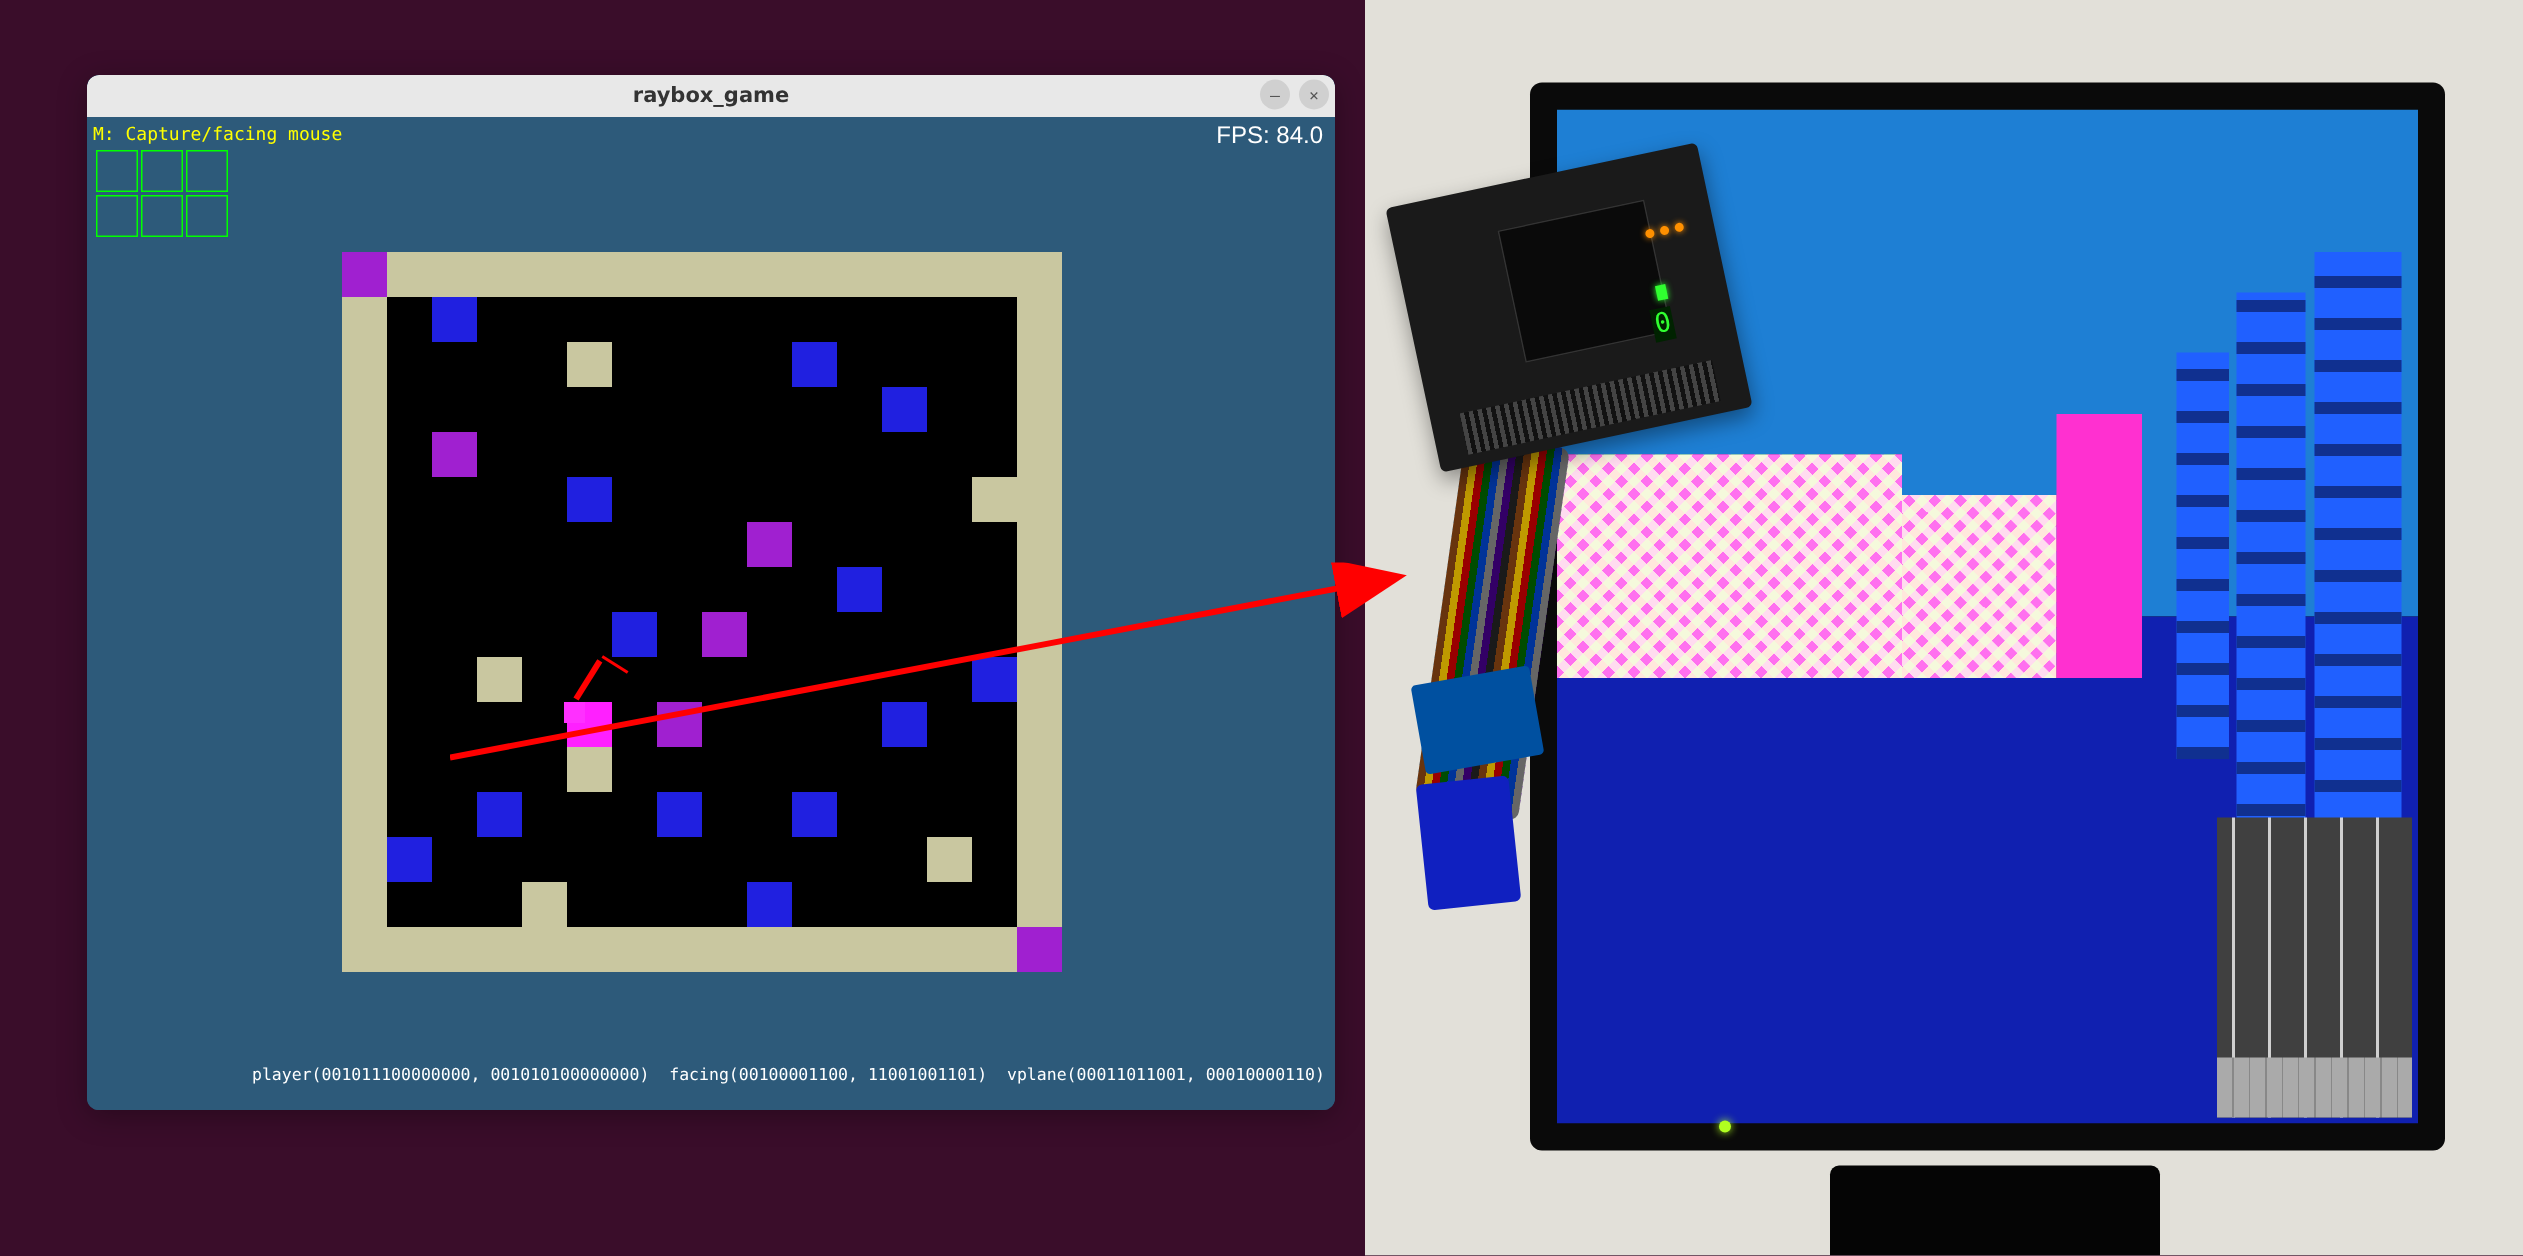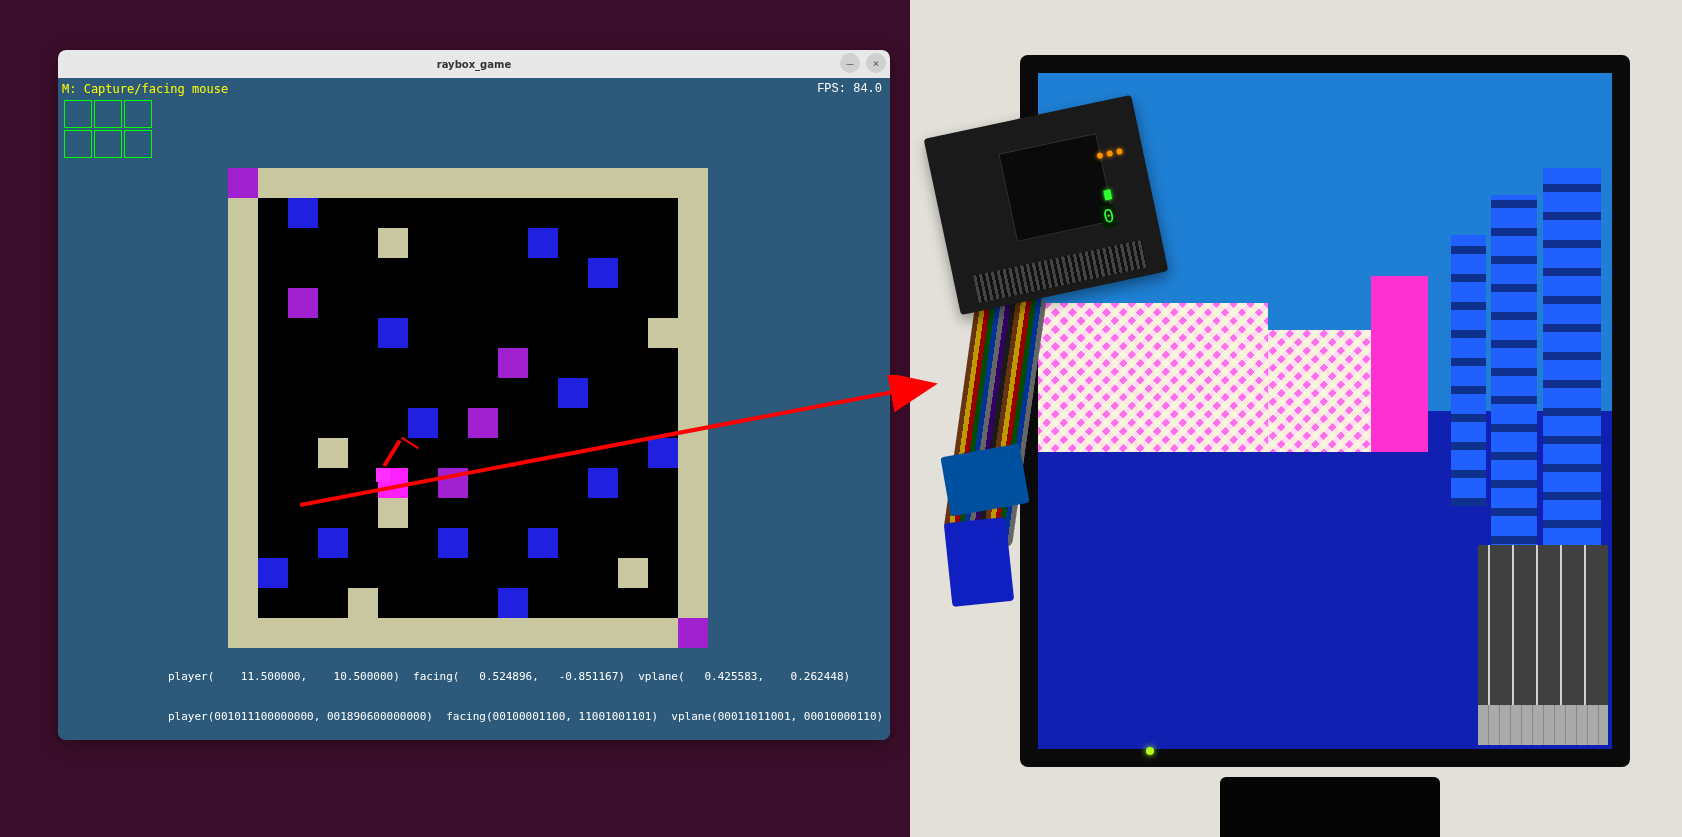--- a/index.html
+++ b/index.html
@@ -26,21 +26,21 @@
     height: 28px;
     background: #e8e8e8;
     border-radius: 8px 8px 0 0;
     display: flex;
     align-items: center;
     justify-content: center;
     position: relative;
   }
   .titlebar-title {
     font-weight: bold;
-    font-size: 10px;
+    font-size: 14px;
     color: #333;
     font-family: "DejaVu Sans", sans-serif;
   }
   .window-controls {
     position: absolute;
     right: 4px;
     top: 3px;
     display: flex;
     gap: 6px;
   }
@@ -68,22 +68,22 @@
     left: 4px;
     color: #ffff00;
     font-size: 12px;
     font-family: monospace;
   }
   .fps-text {
     position: absolute;
     top: 4px;
     right: 8px;
     color: #fff;
-    font-size: 12px;
-    font-family: Liberation Mono, monospace;
+    font-size: 16px;
+    font-family: Liberation Sans, sans-serif;
   }
   .green-grid {
     position: absolute;
     top: 22px;
     left: 6px;
     display: grid;
     grid-template-columns: repeat(3, 28px);
     grid-template-rows: repeat(2, 28px);
     gap: 2px;
   }
@@ -622,23 +622,22 @@
           <div class="cell c-purple"></div>
         </div>
       <div class="player-marker" id="player-marker" style="left: 148px; top: 294px;">
         <div class="player-dir"></div>
         <div class="player-fov-line"></div>
         <div class="player-body"></div>
       </div>
     </div>
 
     <div class="status-bar">
-<span>player(    11.500000,    10.500000)  facing(   0.524896,   -0.851167)  vplane(   0.425583,    0.262448)</span>
 <br>
-<span>player(001011100000000, 001890600000000)  facing(00100001100, 11001001101)  vplane(00011011001, 00010000110)</span>
+<span>player(001011100000000, 001010100000000)  facing(00100001100, 11001001101)  vplane(00011011001, 00010000110)</span>
     </div>
   </div>
 </div>
 
 <svg class="arrow-svg" viewBox="0 0 650 140">
   <defs>
     <marker id="ah" markerWidth="12" markerHeight="12" refX="10" refY="5" orient="auto">
       <path d="M0,0 L12,5 L0,10 z" fill="#ff0000"></path>
     </marker>
   </defs>

